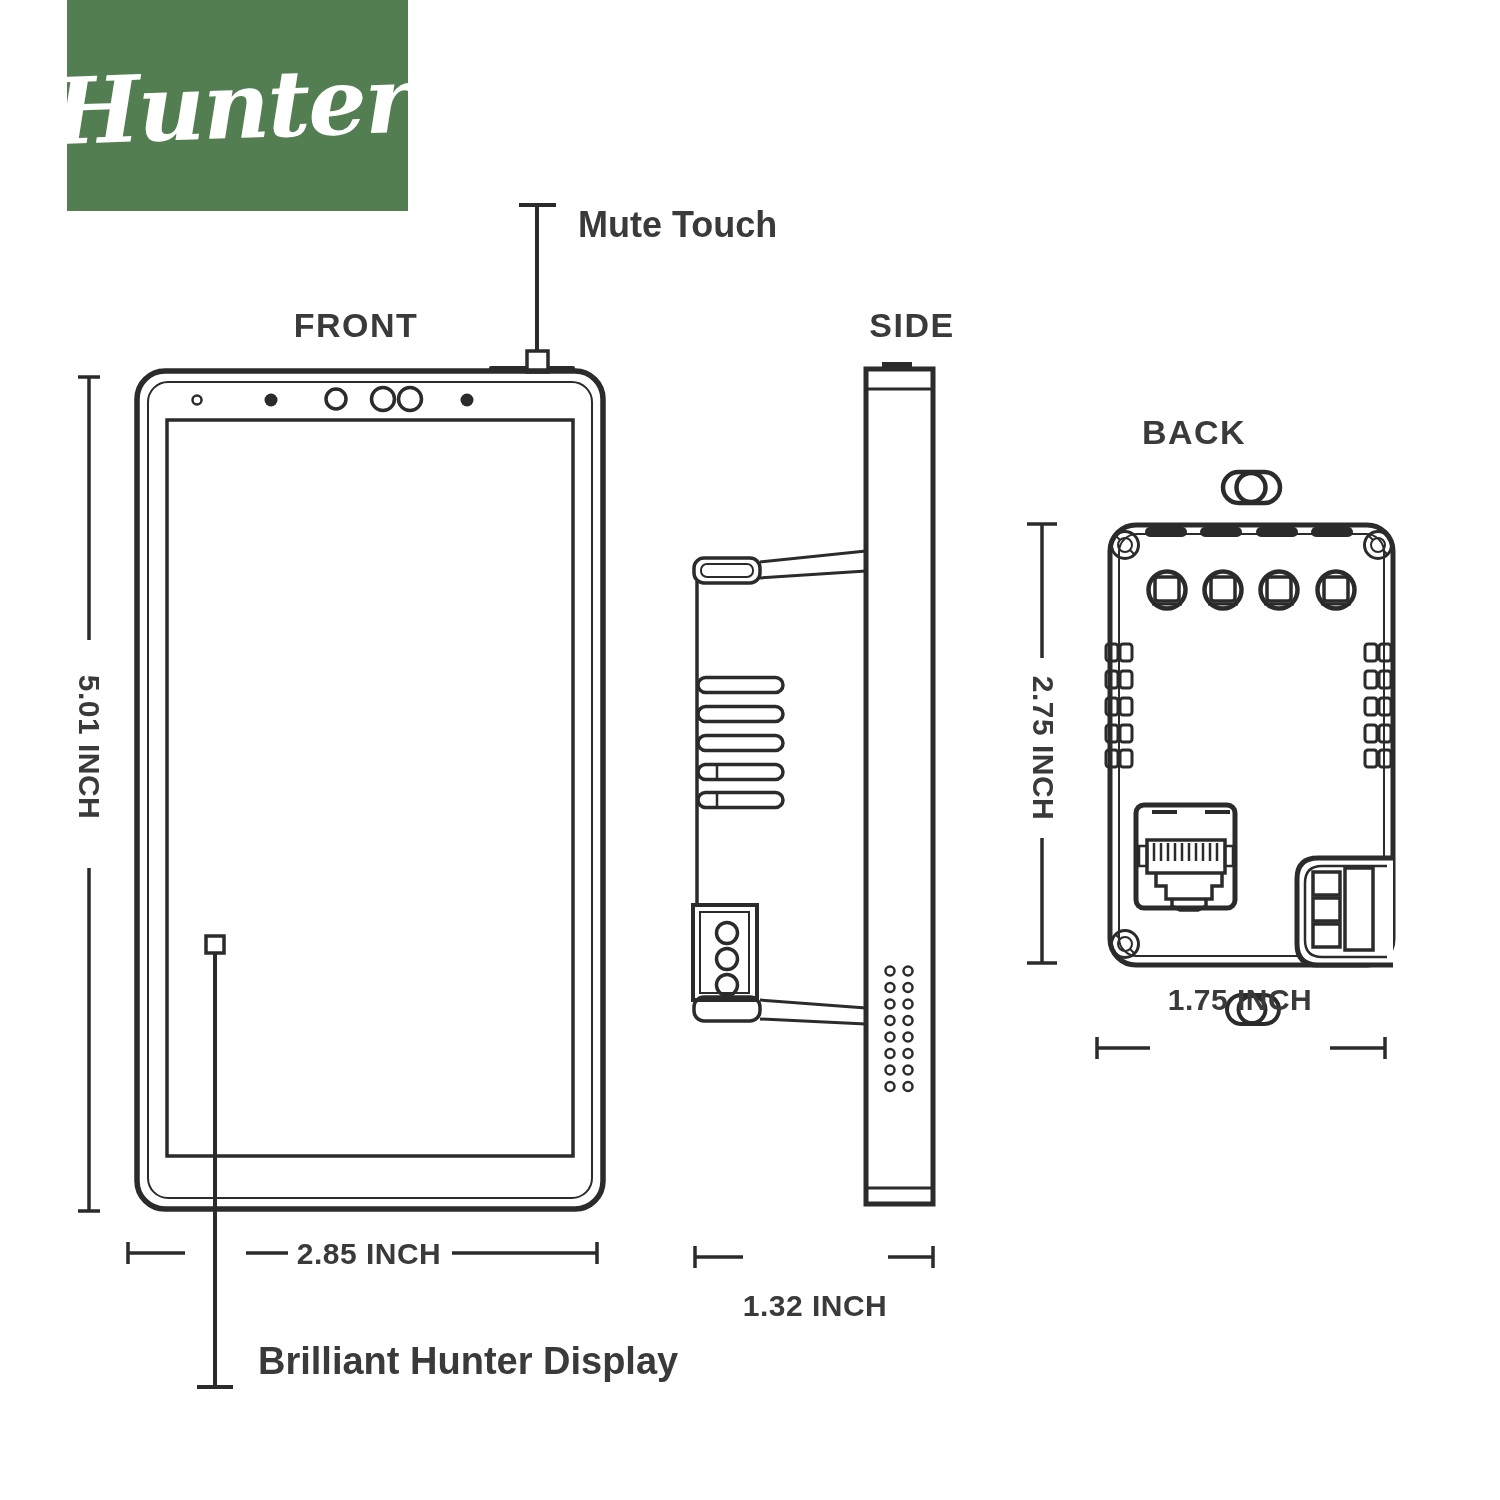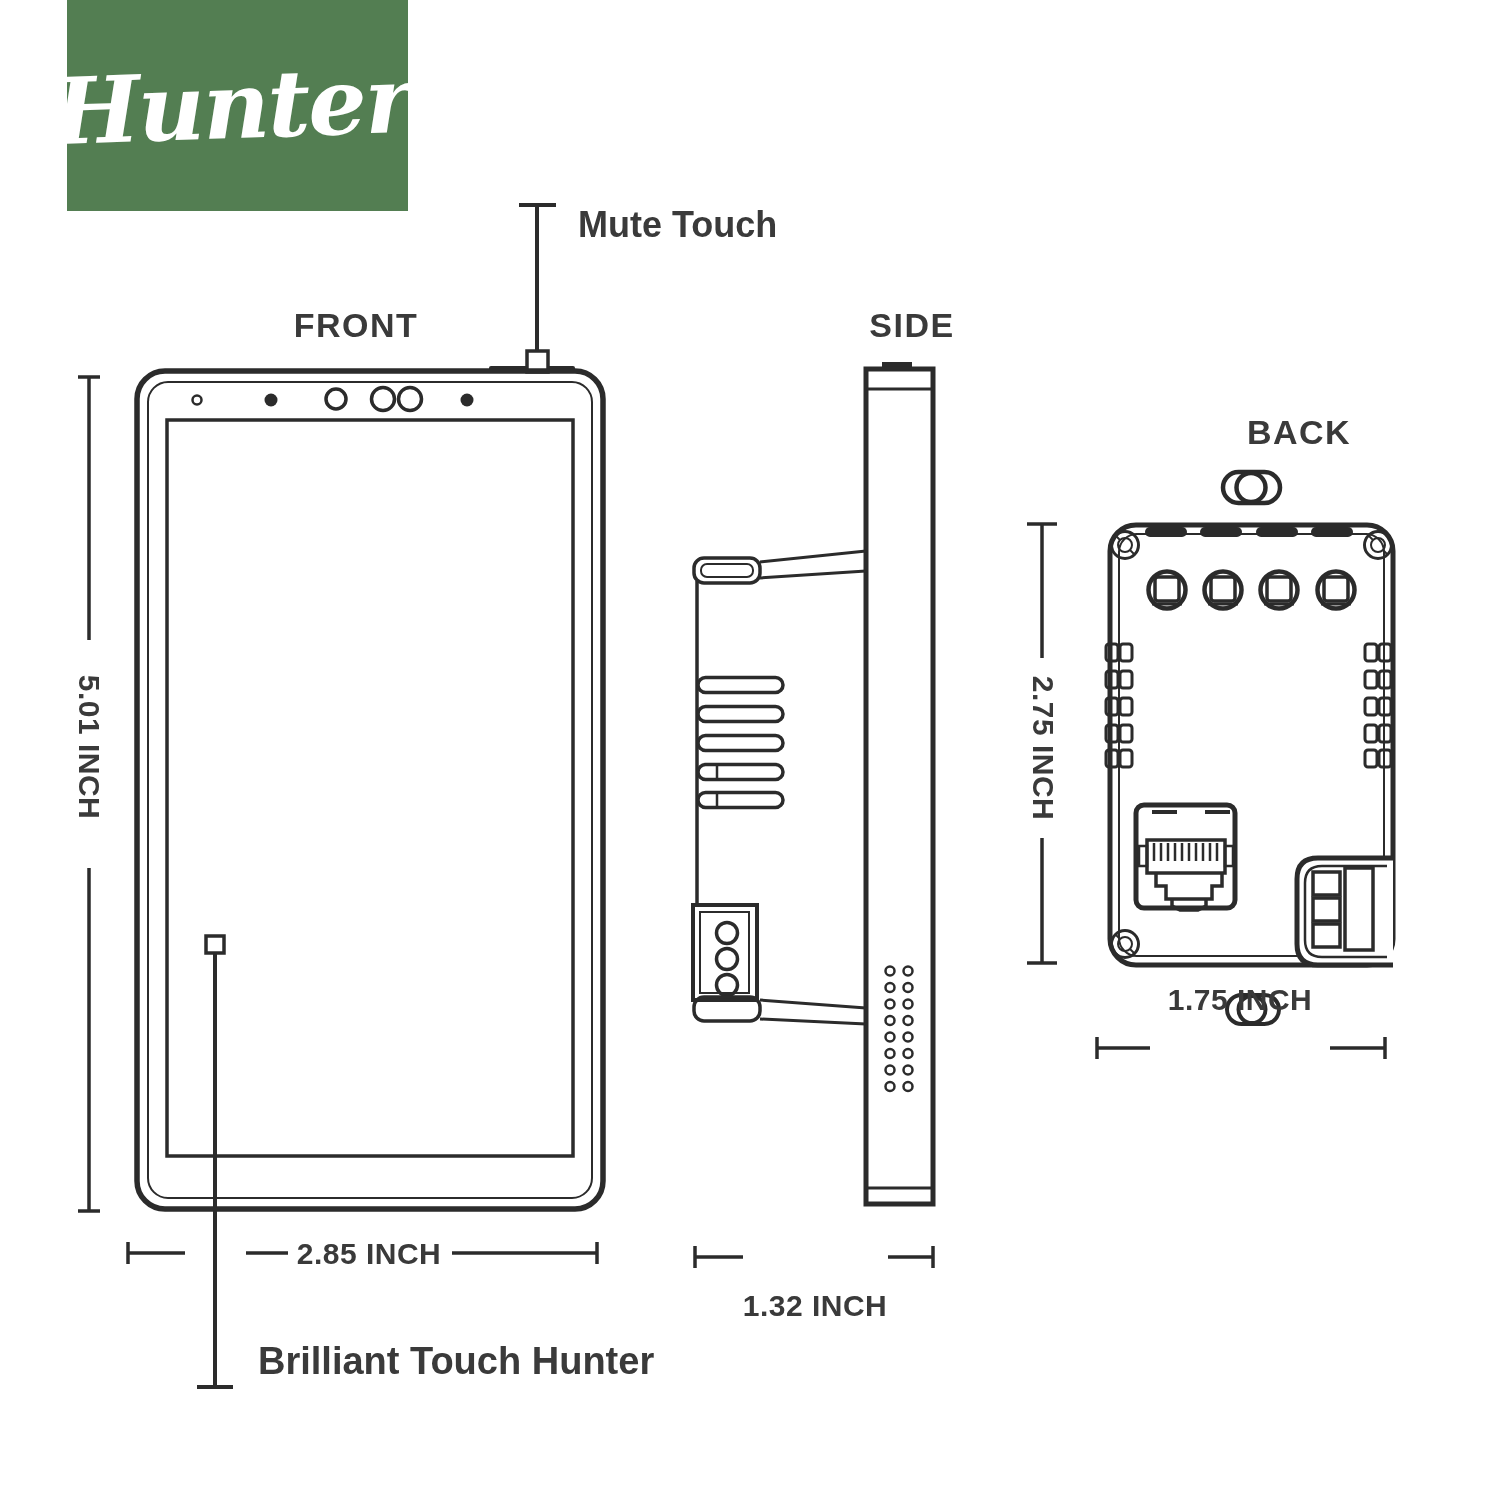--- a/index.html
+++ b/index.html
@@ -271,27 +271,27 @@
       <line x1="1385" y1="1037" x2="1385" y2="1059"></line>
     </g>
   </svg>
 
   <div class="label callout" style="left:578px;top:204px;">Mute Touch</div>
 
   <div class="label view-title center" style="left:356px;top:325px;">FRONT</div>
 
   <div class="label view-title center" style="left:900px;top:325px;margin-left:12px;">SIDE</div>
 
-  <div class="label view-title center" style="left:1299px;top:432px;">BACK</div>
+  <div class="label view-title center" style="left:1194px;top:432px;">BACK</div>
 
   <div class="label dim-text vert" style="left:89px;top:747px;">5.01 INCH</div>
 
   <div class="label dim-text center" style="left:369px;top:1254px;">2.85 INCH</div>
 
   <div class="label dim-text center" style="left:815px;top:1258px;margin-top:48px;">1.32 INCH</div>
 
   <div class="label dim-text vert" style="left:1043px;top:748px;">2.75 INCH</div>
 
   <div class="label dim-text center" style="left:1240px;top:1000px;">1.75 INCH</div>
 
-  <div class="label callout-big" style="left:258px;top:1340px;">Brilliant Touch Hunter</div>
+  <div class="label callout-big" style="left:258px;top:1340px;">Brilliant Hunter Display</div>
 
 </div>
 
 </body></html>

